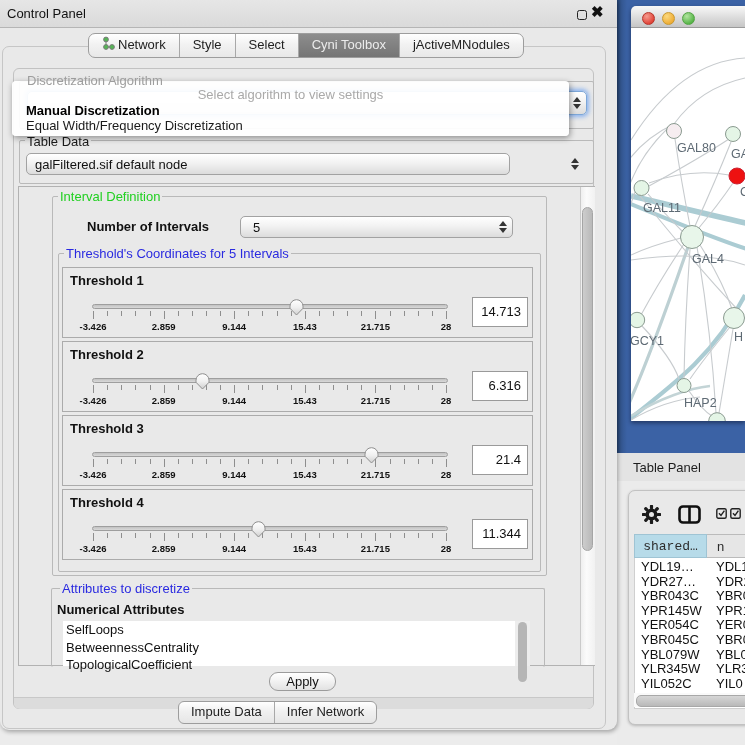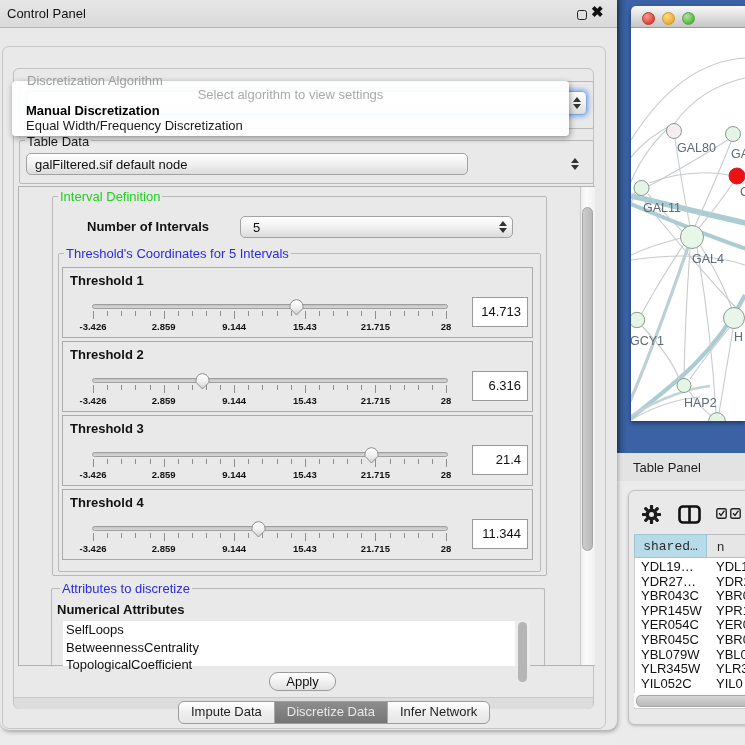--- a/index.html
+++ b/index.html
@@ -259,21 +259,21 @@
 <div class="group" style="left:19px;top:81px;width:573px;height:46px;"></div>
 <div class="combo" style="left:27px;top:91px;width:560px;height:24px;border-color:#7da7d8;box-shadow:0 0 4px 2px rgba(90,150,240,.65);">
   <div class="arrows" style="left:545px;top:5px;">
         <div class="up"></div>
         <div class="dn"></div>
       </div>
 </div>
 
 <div class="group" style="left:19px;top:140px;width:573px;height:42px;"></div>
 <div class="gcap" style="left:25px;top:134px;color:#1a1a1a;background:#e9e9e9;">Table Data</div>
-<div class="combo" style="left:26px;top:153px;width:442px;height:22px;">
+<div class="combo" style="left:26px;top:153px;width:484px;height:22px;">
   <div class="cv" style="top:2.5px;">galFiltered.sif default node</div>
   <div class="arrows" style="left:544px;top:4px;">
         <div class="up"></div>
         <div class="dn"></div>
       </div>
 </div>
 
 <div id="spane"></div>
 <div id="vsb"></div>
 <div id="vthumb"></div>
@@ -497,24 +497,38 @@
   <div>BetweennessCentrality</div>
   <div>TopologicalCoefficient</div>
 </div>
 <div id="listsb"></div>
 <div id="listthumb"></div>
 
 <div id="apply">Apply</div>
 
 <div id="bottabs">
   <div class="tab">Impute Data</div>
-  <div class="tab sel">Discretize Data</div>
   <div class="tab">Infer Network</div>
 </div>
 
+<div id="toptabs">
+  <div class="tab"><svg width="13" height="15" viewBox="0 0 13 15" style="vertical-align:-2px;margin-right:3px;">
+          <g stroke="#7a7a7a" stroke-width="1">
+            <line x1="4" y1="4" x2="4" y2="11"></line>
+            <line x1="4" y1="11" x2="9" y2="11"></line>
+            <circle cx="4" cy="3.5" r="2.4" fill="#55b555"></circle>
+            <circle cx="4" cy="11" r="2.4" fill="#55b555"></circle>
+            <circle cx="10" cy="11" r="2.4" fill="#55b555"></circle>
+          </g>
+        </svg>Network</div>
+  <div class="tab">Style</div>
+  <div class="tab">Select</div>
+  <div class="tab sel">Cyni Toolbox</div>
+  <div class="tab">jActiveMNodules</div>
+</div>
 
 <div id="ghostcap">Discretization Algorithm</div>
 <div id="popup">
   <div class="i1">Select algorithm to view settings</div>
   <div class="i2">Manual Discretization</div>
   <div class="i3">Equal Width/Frequency Discretization</div>
 </div>
 
 </div>
 

